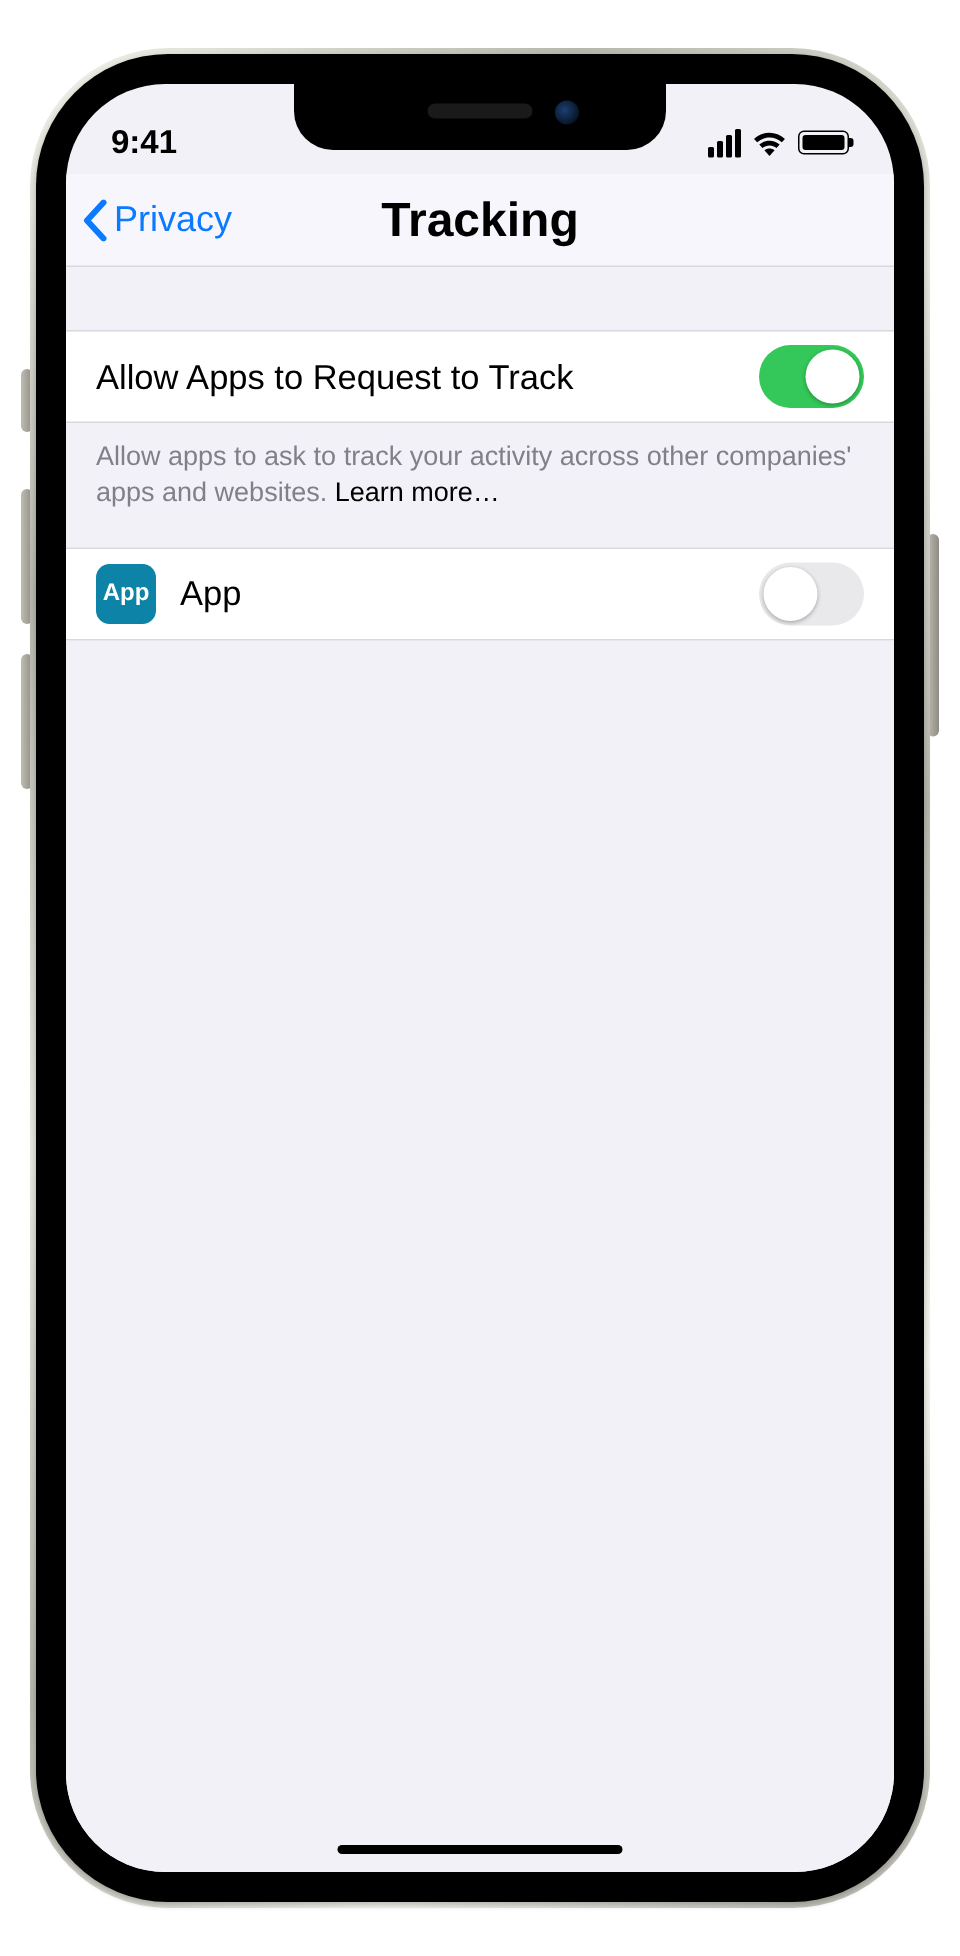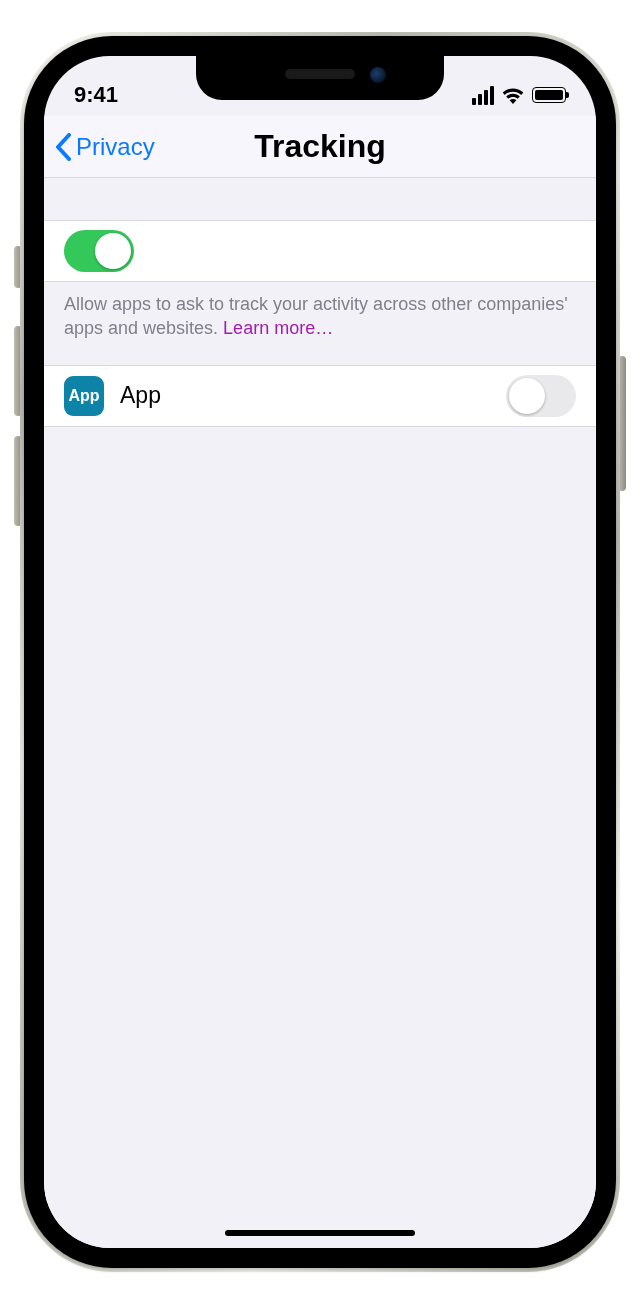--- a/index.html
+++ b/index.html
@@ -224,21 +224,21 @@
     .switch.on .knob { right: 3px; }
     .switch.off .knob { left: 3px; }
 
     .footer-text {
       padding: 10px 20px 24px 20px;
       font-size: 18px;
       line-height: 1.35;
       color: #827f8b;
     }
     .footer-link {
-      color: #a21caf;
+      color: #000000;
     }
 
     .app-icon {
       width: 40px;
       height: 40px;
       background: #0d83a7;
       border-radius: 9px;
       margin-right: 16px;
       display: flex;
       align-items: center;
@@ -303,20 +303,21 @@
             <path d="M15 2 L4 14 L15 26" stroke="#0a7aff" stroke-width="4" fill="none" stroke-linecap="round" stroke-linejoin="round"></path>
           </svg>
           <span>Privacy</span>
         </div>
         <div class="nav-title">Tracking</div>
       </div>
 
       <div class="content">
 
         <div class="row">
+          <div class="row-label">Allow Apps to Request to Track</div>
           <div class="switch on">
             <div class="knob"></div>
           </div>
         </div>
 
         <div class="footer-text">
           <span>Allow apps to ask to track your activity across other companies' apps and websites. </span><span class="footer-link">Learn more…</span>
         </div>
 
         <div class="row">

